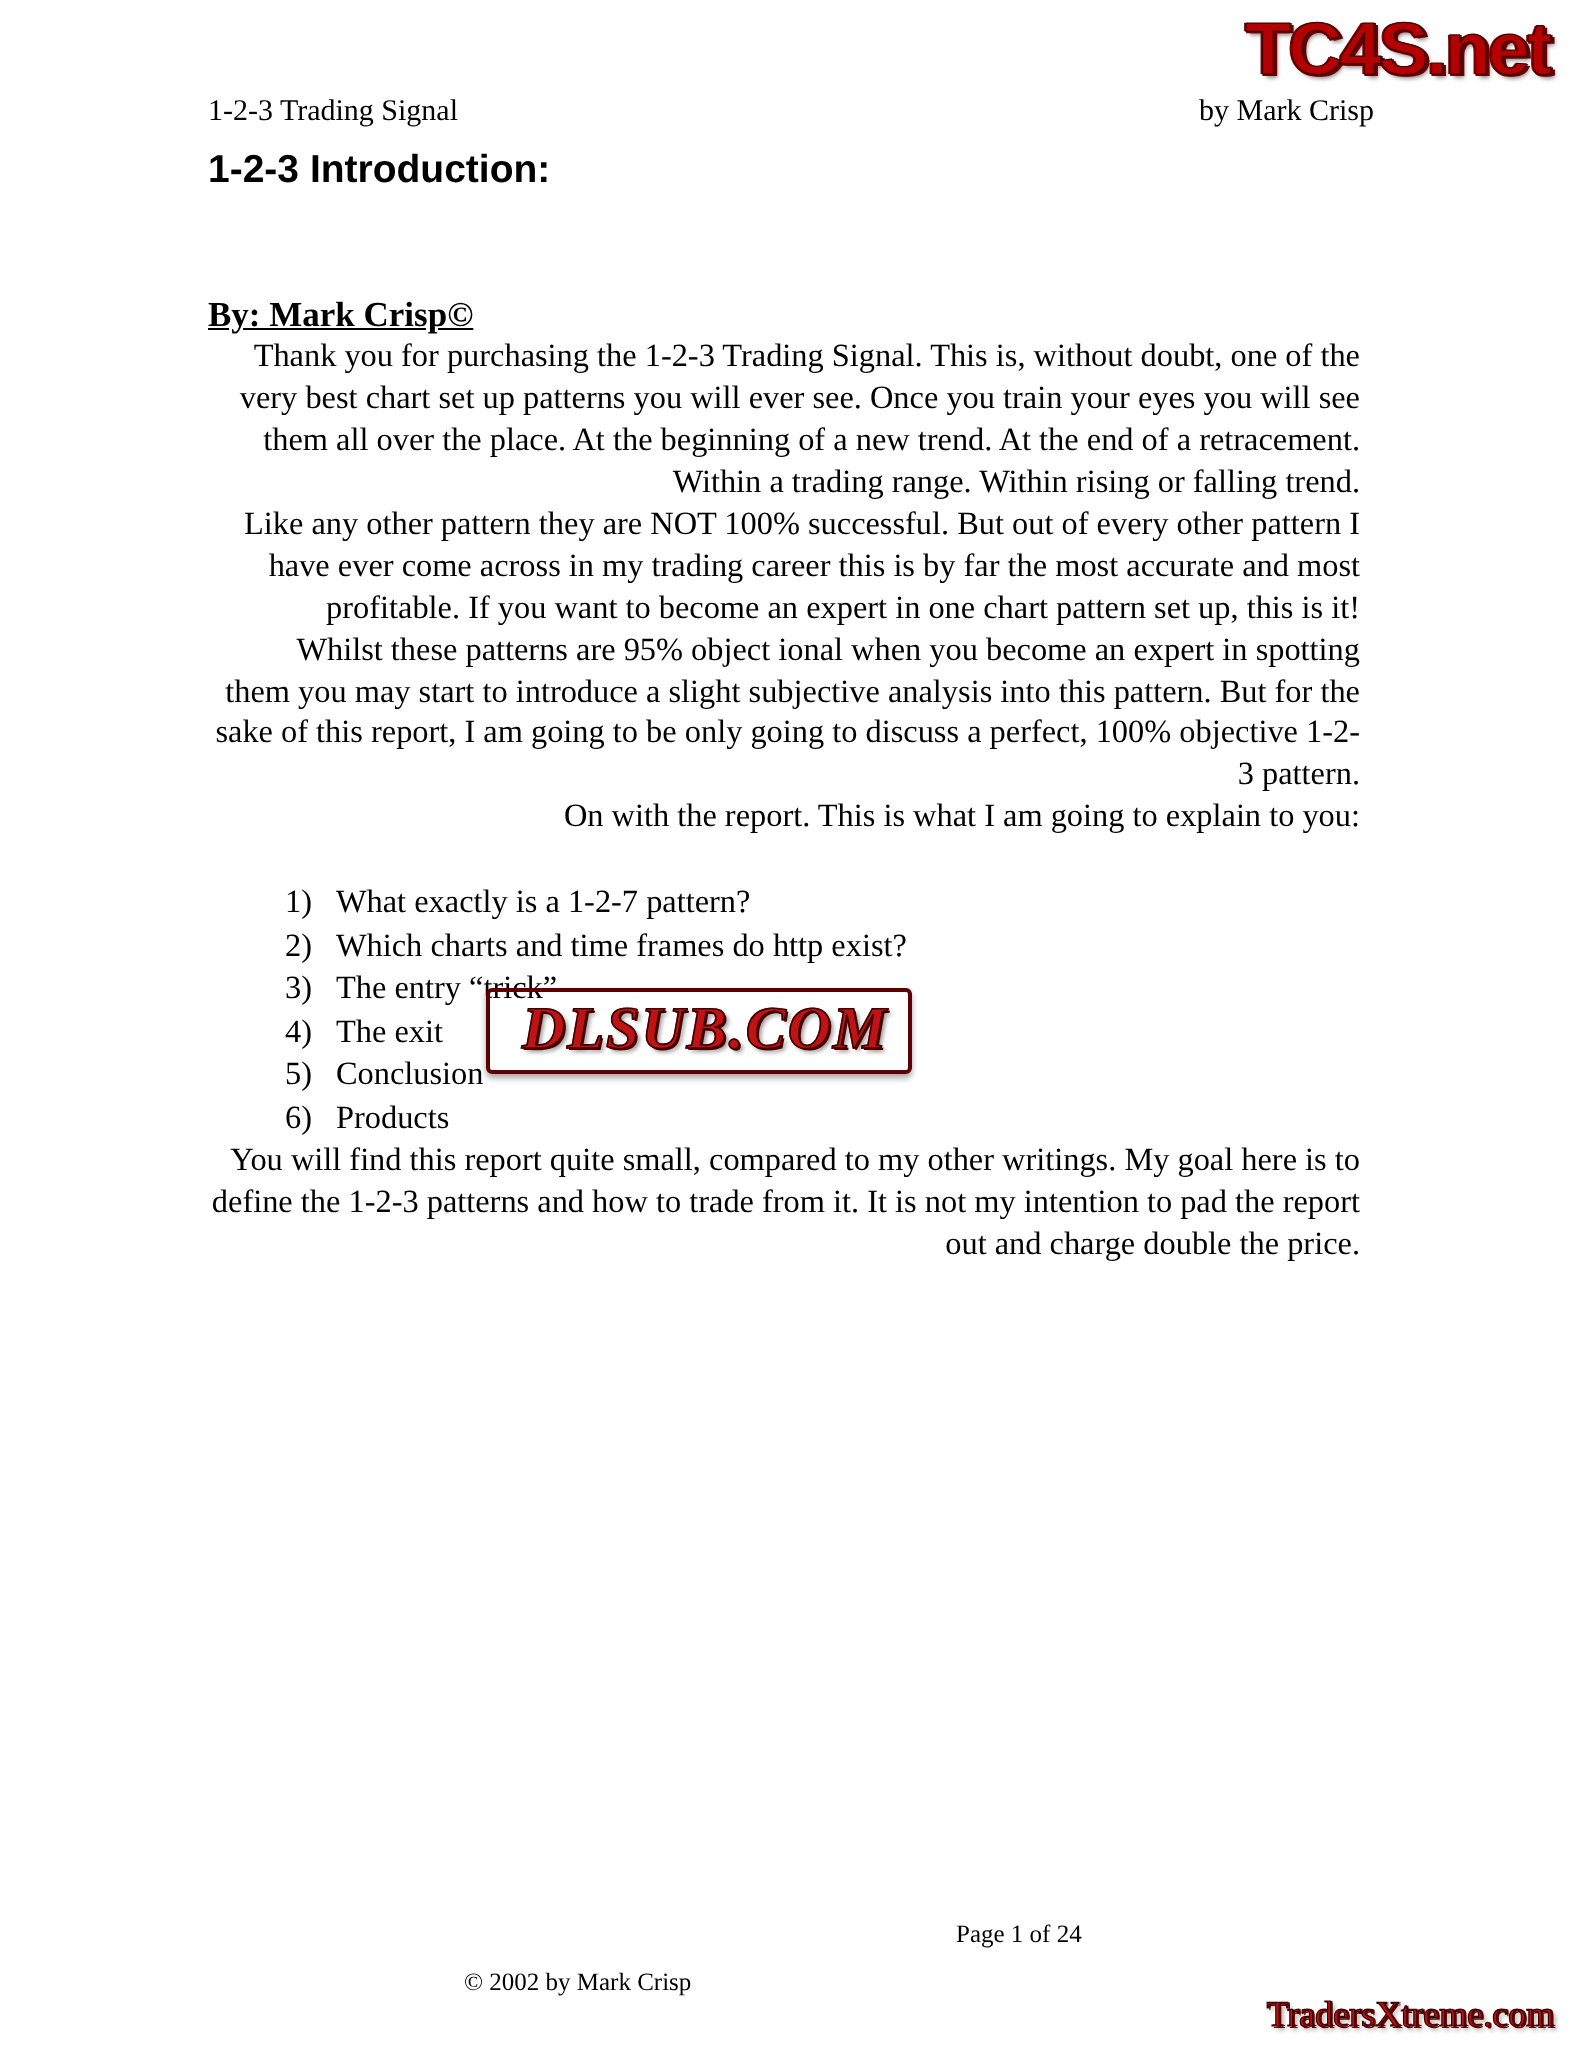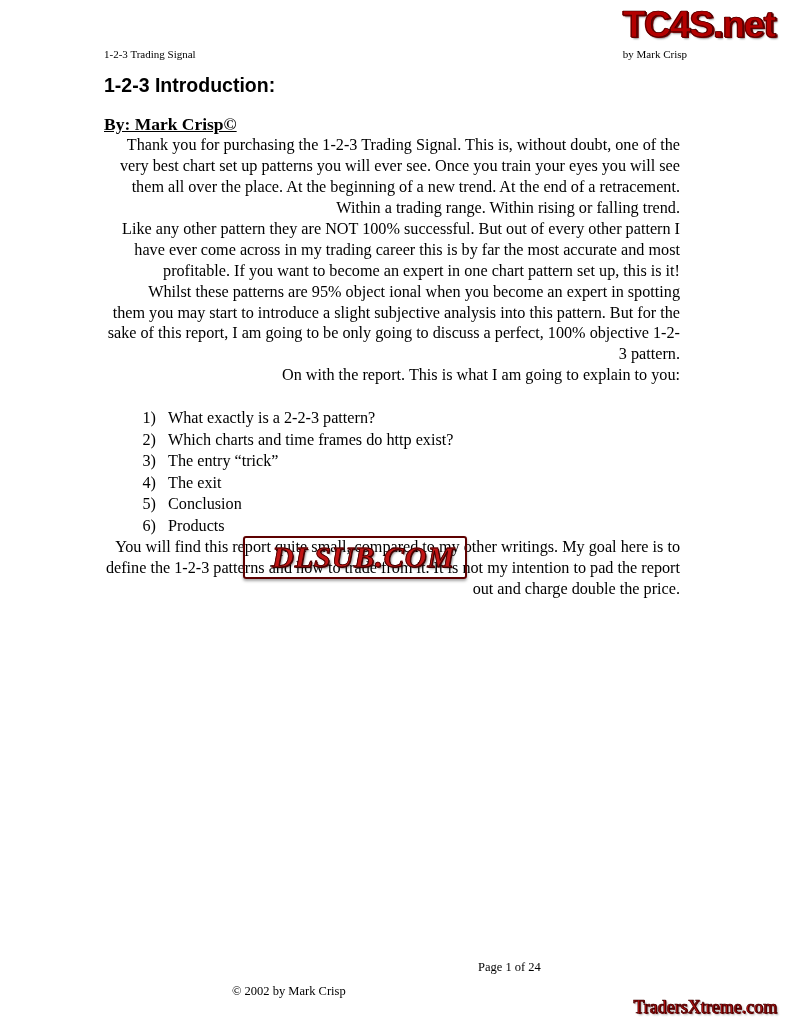--- a/index.html
+++ b/index.html
@@ -43,21 +43,21 @@
     -webkit-text-stroke: 0.6px #3d0000;
     white-space: nowrap;
   }
 
   
   .runhead {
     position: absolute;
     top: 48px;
     left: 104px;
     width: 583px;
-    font-size: 11px;
+    font-size: 15px;
     font-family: "Liberation Serif", serif;
   }
   .runhead .left {
     float: left;
   }
   .runhead .right {
     float: right;
   }
 
   
@@ -71,21 +71,21 @@
   h1.doc-title {
     font-family: Liberation Sans, sans-serif;
     font-size: 19.5px;
     font-weight: bold;
     margin: 0;
     padding: 0;
     line-height: 1.2;
   }
 
   .byline {
-    margin-top: 17px;
+    margin-top: 50px;
     font-size: 17.5px;
     font-weight: bold;
     font-family: "Liberation Serif", serif;
     text-decoration: underline;
     line-height: 1.2;
   }
 
   .weblink {
     display: block;
     margin-top: 6px;
@@ -127,29 +127,28 @@
     left: 243px;
     top: 494px;
     font-family: "Liberation Serif", serif;
     font-weight: bold;
     font-style: italic;
     font-size: 30px;
     letter-spacing: 1px;
     color: #c01414;
     background: linear-gradient(#e02020, #8d0000);
     -webkit-background-clip: text;
-    padding: 2px 10px 3px 27px;
+    padding: 2px 10px 3px 16px;
     border: 2px solid #5d0000;
     border-radius: 3px;
     box-shadow: 0 2px 3px rgba(0,0,0,0.35);
     text-shadow: 1px 1px 0 #4d0000, 2px 2px 2px rgba(0,0,0,0.4);
     -webkit-text-stroke: 0.8px #3a0000;
     white-space: nowrap;
     background-color: rgba(255,255,255,0.0);
-    margin-top: 42px;
   }
   .dlsub-watermark .inner {
     display: inline-block;
   }
 
   
   .footer {
     position: absolute;
     left: 104px;
     top: 960px;
@@ -207,21 +206,21 @@
 
     <p class="para p1">Thank you for purchasing the 1-2-3 Trading Signal. This is, without doubt, one of the very best chart set up patterns you will ever see. Once you train your eyes you will see them all over the place. At the beginning of a new trend. At the end of a retracement. Within a trading range. Within rising or falling trend.</p>
 
     <p class="para p2">Like any other pattern they are NOT 100% successful. But out of every other pattern I have ever come across in my trading career this is by far the most accurate and most profitable. If you want to become an expert in one chart pattern set up, this is it!</p>
 
     <p class="para p3">Whilst these patterns are 95% object ional when you become an expert in spotting them you may start to introduce a slight subjective analysis into this pattern. But for the sake of this report, I am going to be only going to discuss a perfect, 100% objective 1-2-3 pattern.</p>
 
     <p class="para p4">On with the report. This is what I am going to explain to you:</p>
 
     <ol class="list">
-      <li>What exactly is a 2-2-3 pattern?</li>
+      <li>What exactly is a 1-2-7 pattern?</li>
       <li>Which charts and time frames do http exist?</li>
       <li>The entry “trick”</li>
       <li>The exit</li>
       <li>Conclusion</li>
       <li>Products</li>
     </ol>
 
     <p class="para p5">You will find this report quite small, compared to my other writings. My goal here is to define the 1-2-3 patterns and how to trade from it. It is not my intention to pad the report out and charge double the price.</p>
   </div>
 

